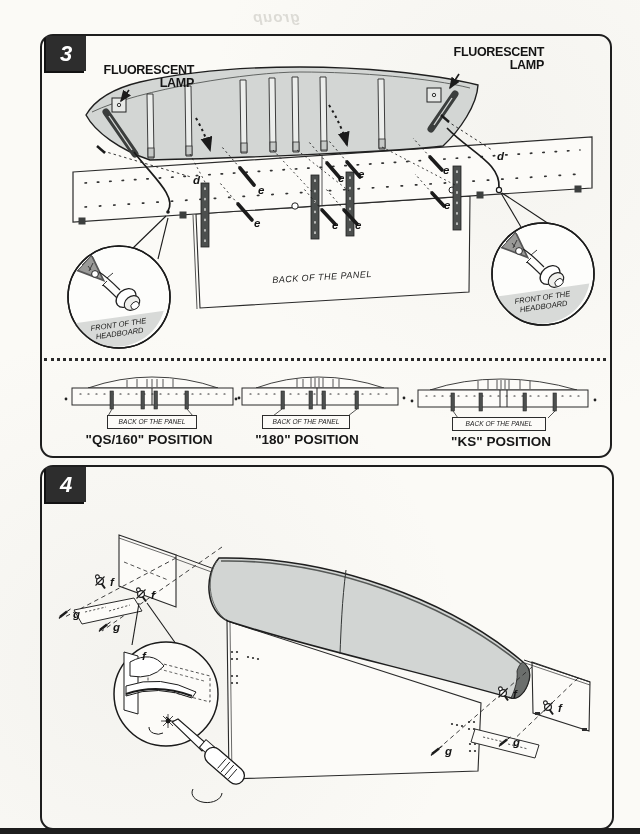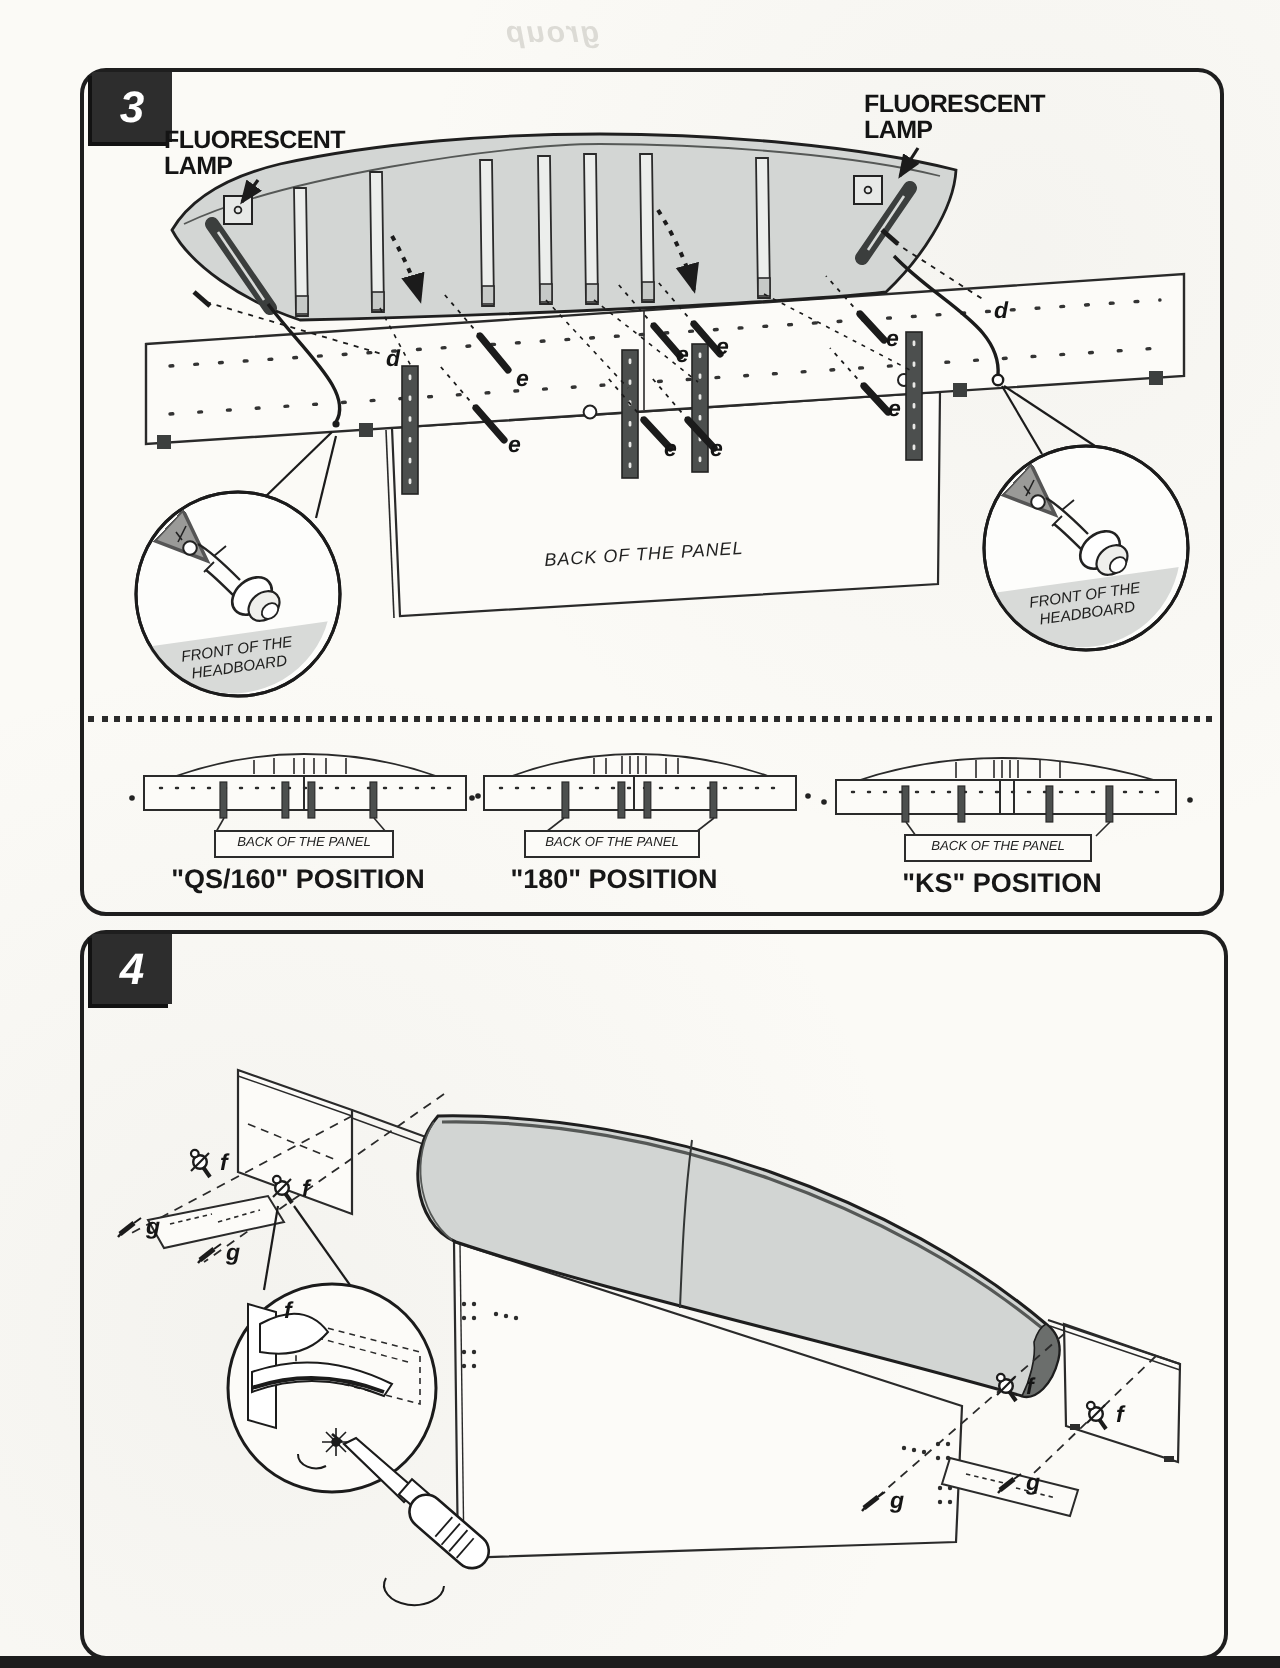--- a/index.html
+++ b/index.html
@@ -6,21 +6,21 @@
   #page{position:relative;width:640px;height:834px;background:#fbfaf6;overflow:hidden;
         font-family:"Liberation Sans",sans-serif;color:#1b1b1b;
         background-image:radial-gradient(circle at 20% 80%,rgba(190,190,185,.12),transparent 40%),
                          radial-gradient(circle at 80% 15%,rgba(190,190,185,.10),transparent 35%);}
   svg{position:absolute;overflow:visible;}
   .stepbox{position:absolute;border:2.3px solid #1e1e1e;border-radius:13px;}
   .badge{position:absolute;width:40px;height:35px;background:#2d2d2d;color:#fff;
          display:flex;align-items:center;justify-content:center;
          font:italic bold 22px "Liberation Sans",sans-serif;box-shadow:-2px 2px 0 #121212;}
   .lamp{position:absolute;font:bold 12.5px/1.05 "Liberation Sans",sans-serif;letter-spacing:-.3px;
-        white-space:pre-line;text-align:left;color:#141414;}
+        white-space:pre-line;text-align:right;color:#141414;}
   .front{position:absolute;font:italic 7.6px/1.2 "Liberation Sans",sans-serif;text-align:center;
          white-space:pre-line;transform:rotate(-8deg);color:#20201f;}
   .sheetlbl{position:absolute;font:italic 9px "Liberation Sans",sans-serif;letter-spacing:.5px;
             text-align:center;transform:rotate(-3.5deg);color:#222;}
   .part{position:absolute;font:italic bold 11.5px "Liberation Sans",sans-serif;color:#141414;}
   .posbox{position:absolute;height:12px;border:1.1px solid #2c2c2c;background:#fcfbf8;
           font:italic 6.6px/12px "Liberation Sans",sans-serif;text-align:center;color:#222;}
   .caption{position:absolute;font:bold 13.5px "Liberation Sans",sans-serif;text-align:center;color:#171717;}
   .dotsep{position:absolute;border-top:3px dotted #2b2b2b;height:0;}
   .ghost{position:absolute;font:italic bold 15px "Liberation Sans",sans-serif;color:#b9b7b0;opacity:.45;

